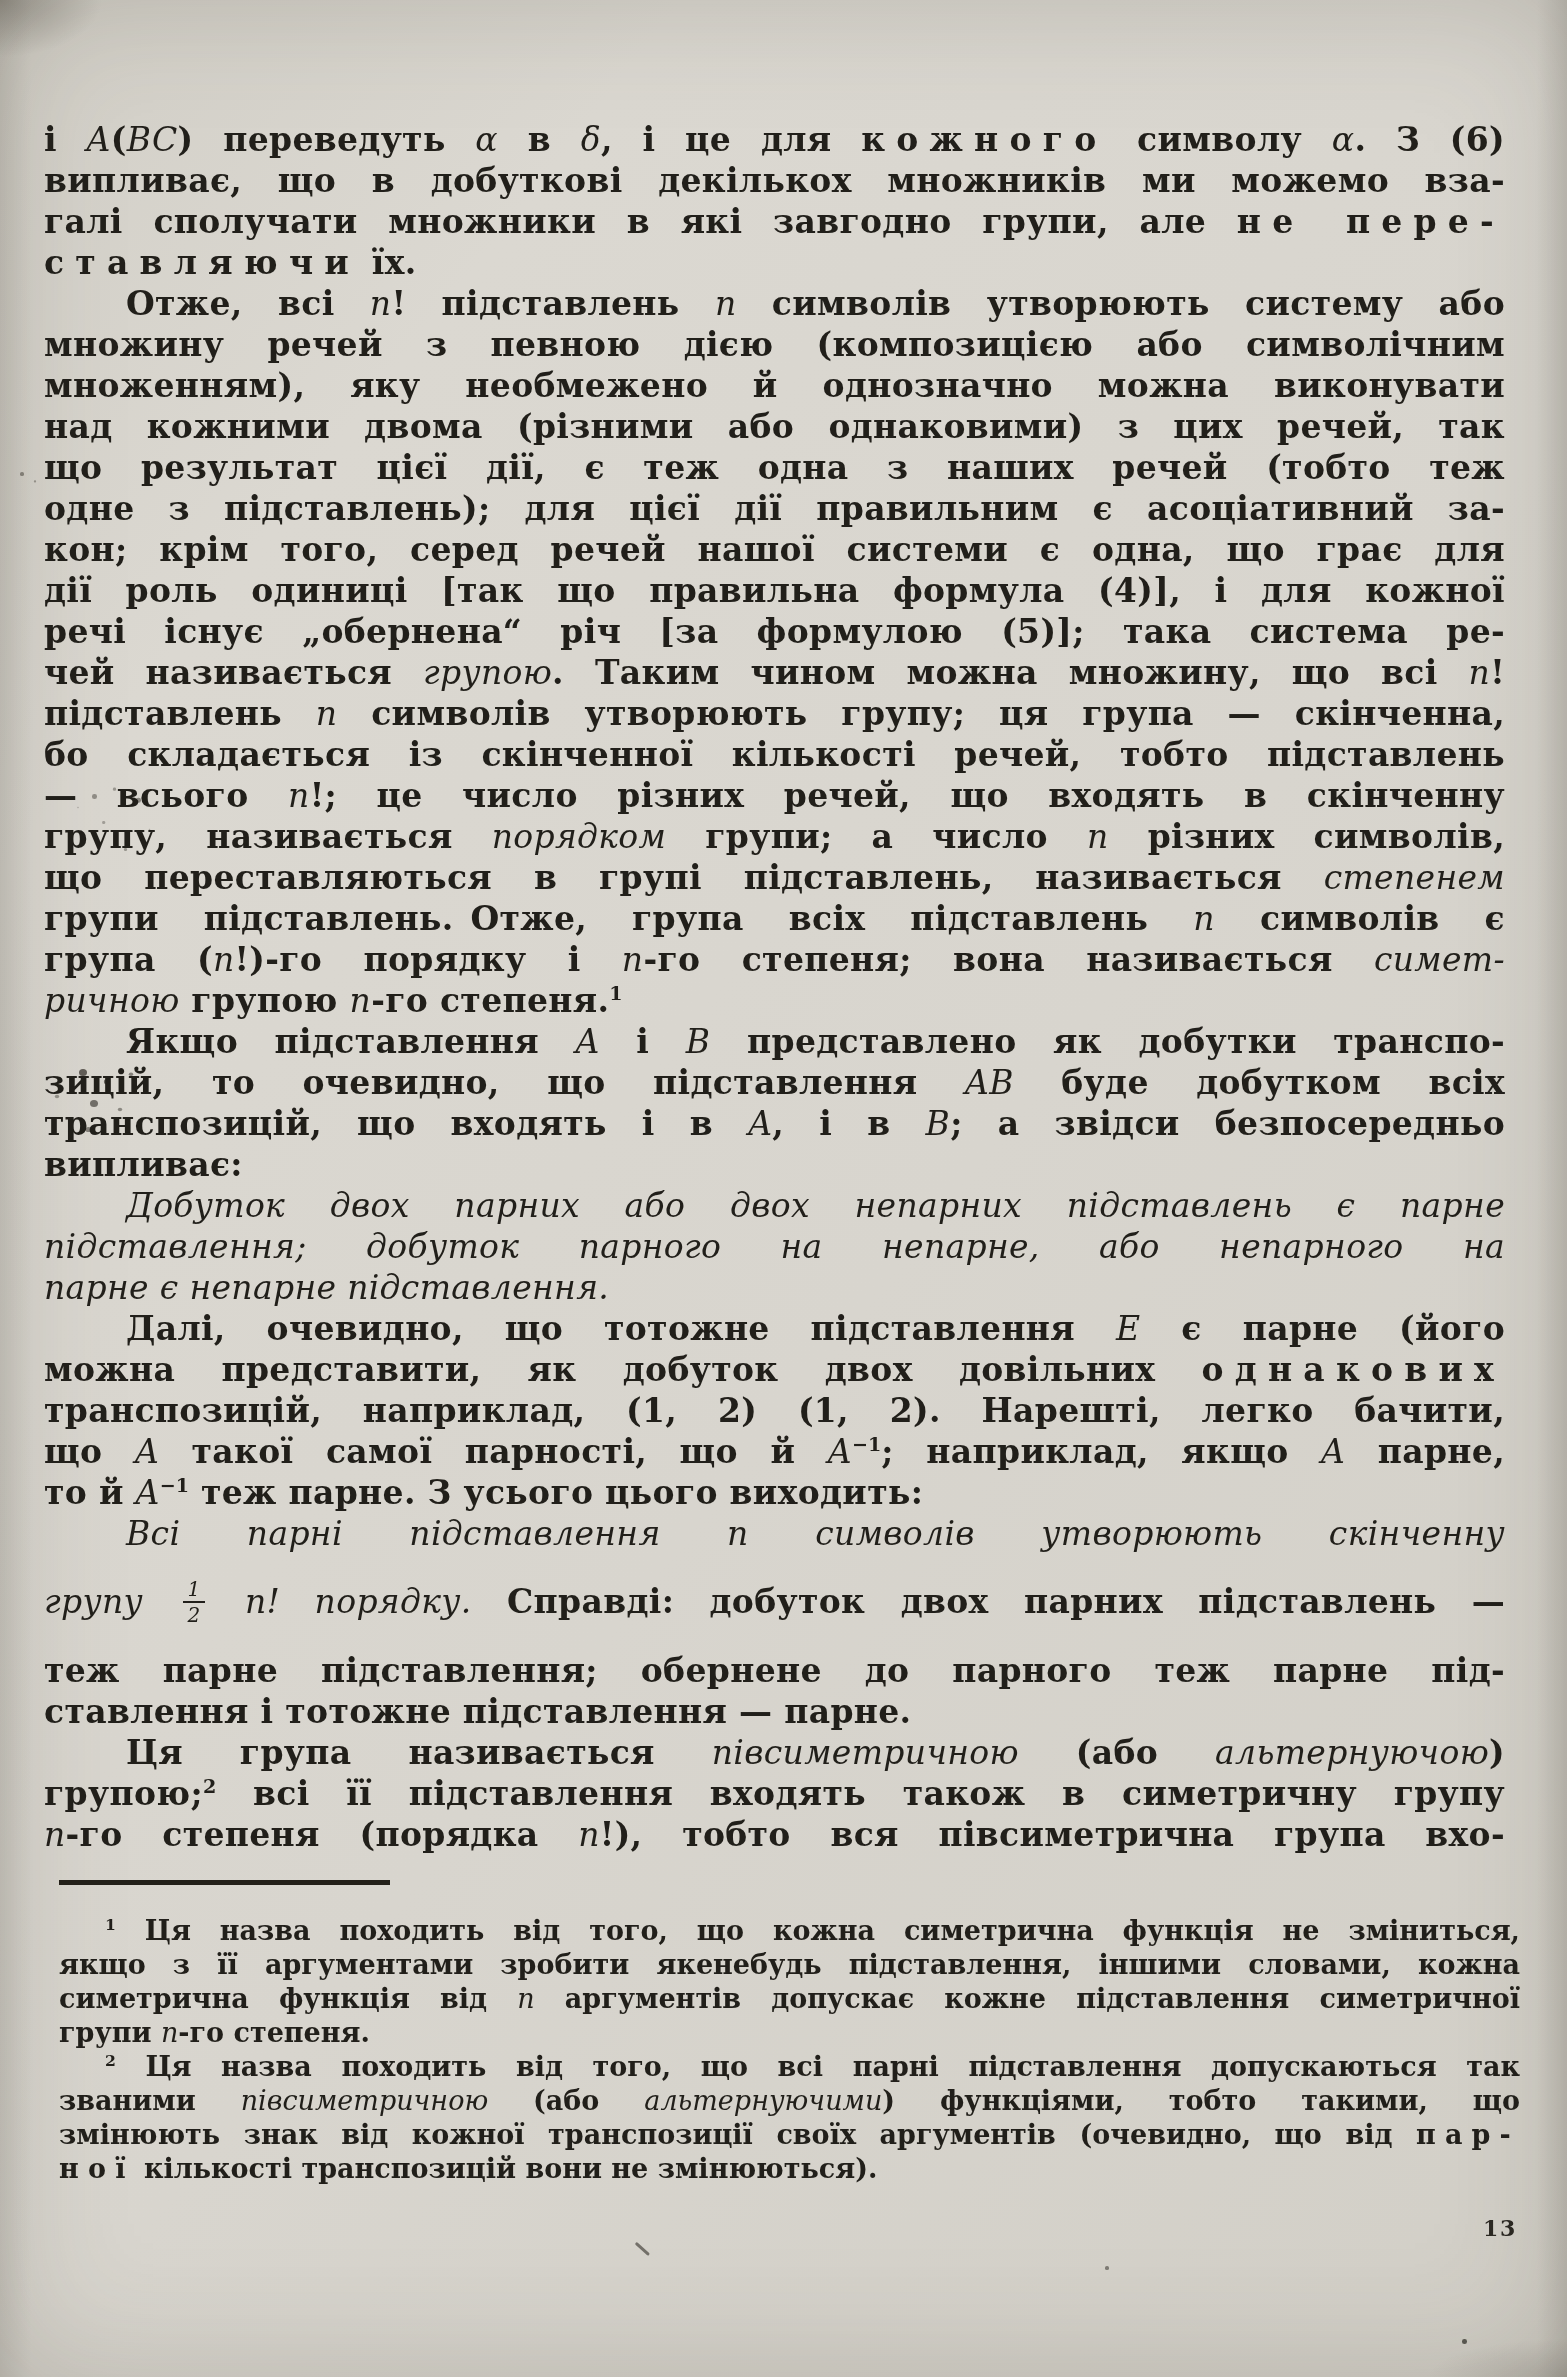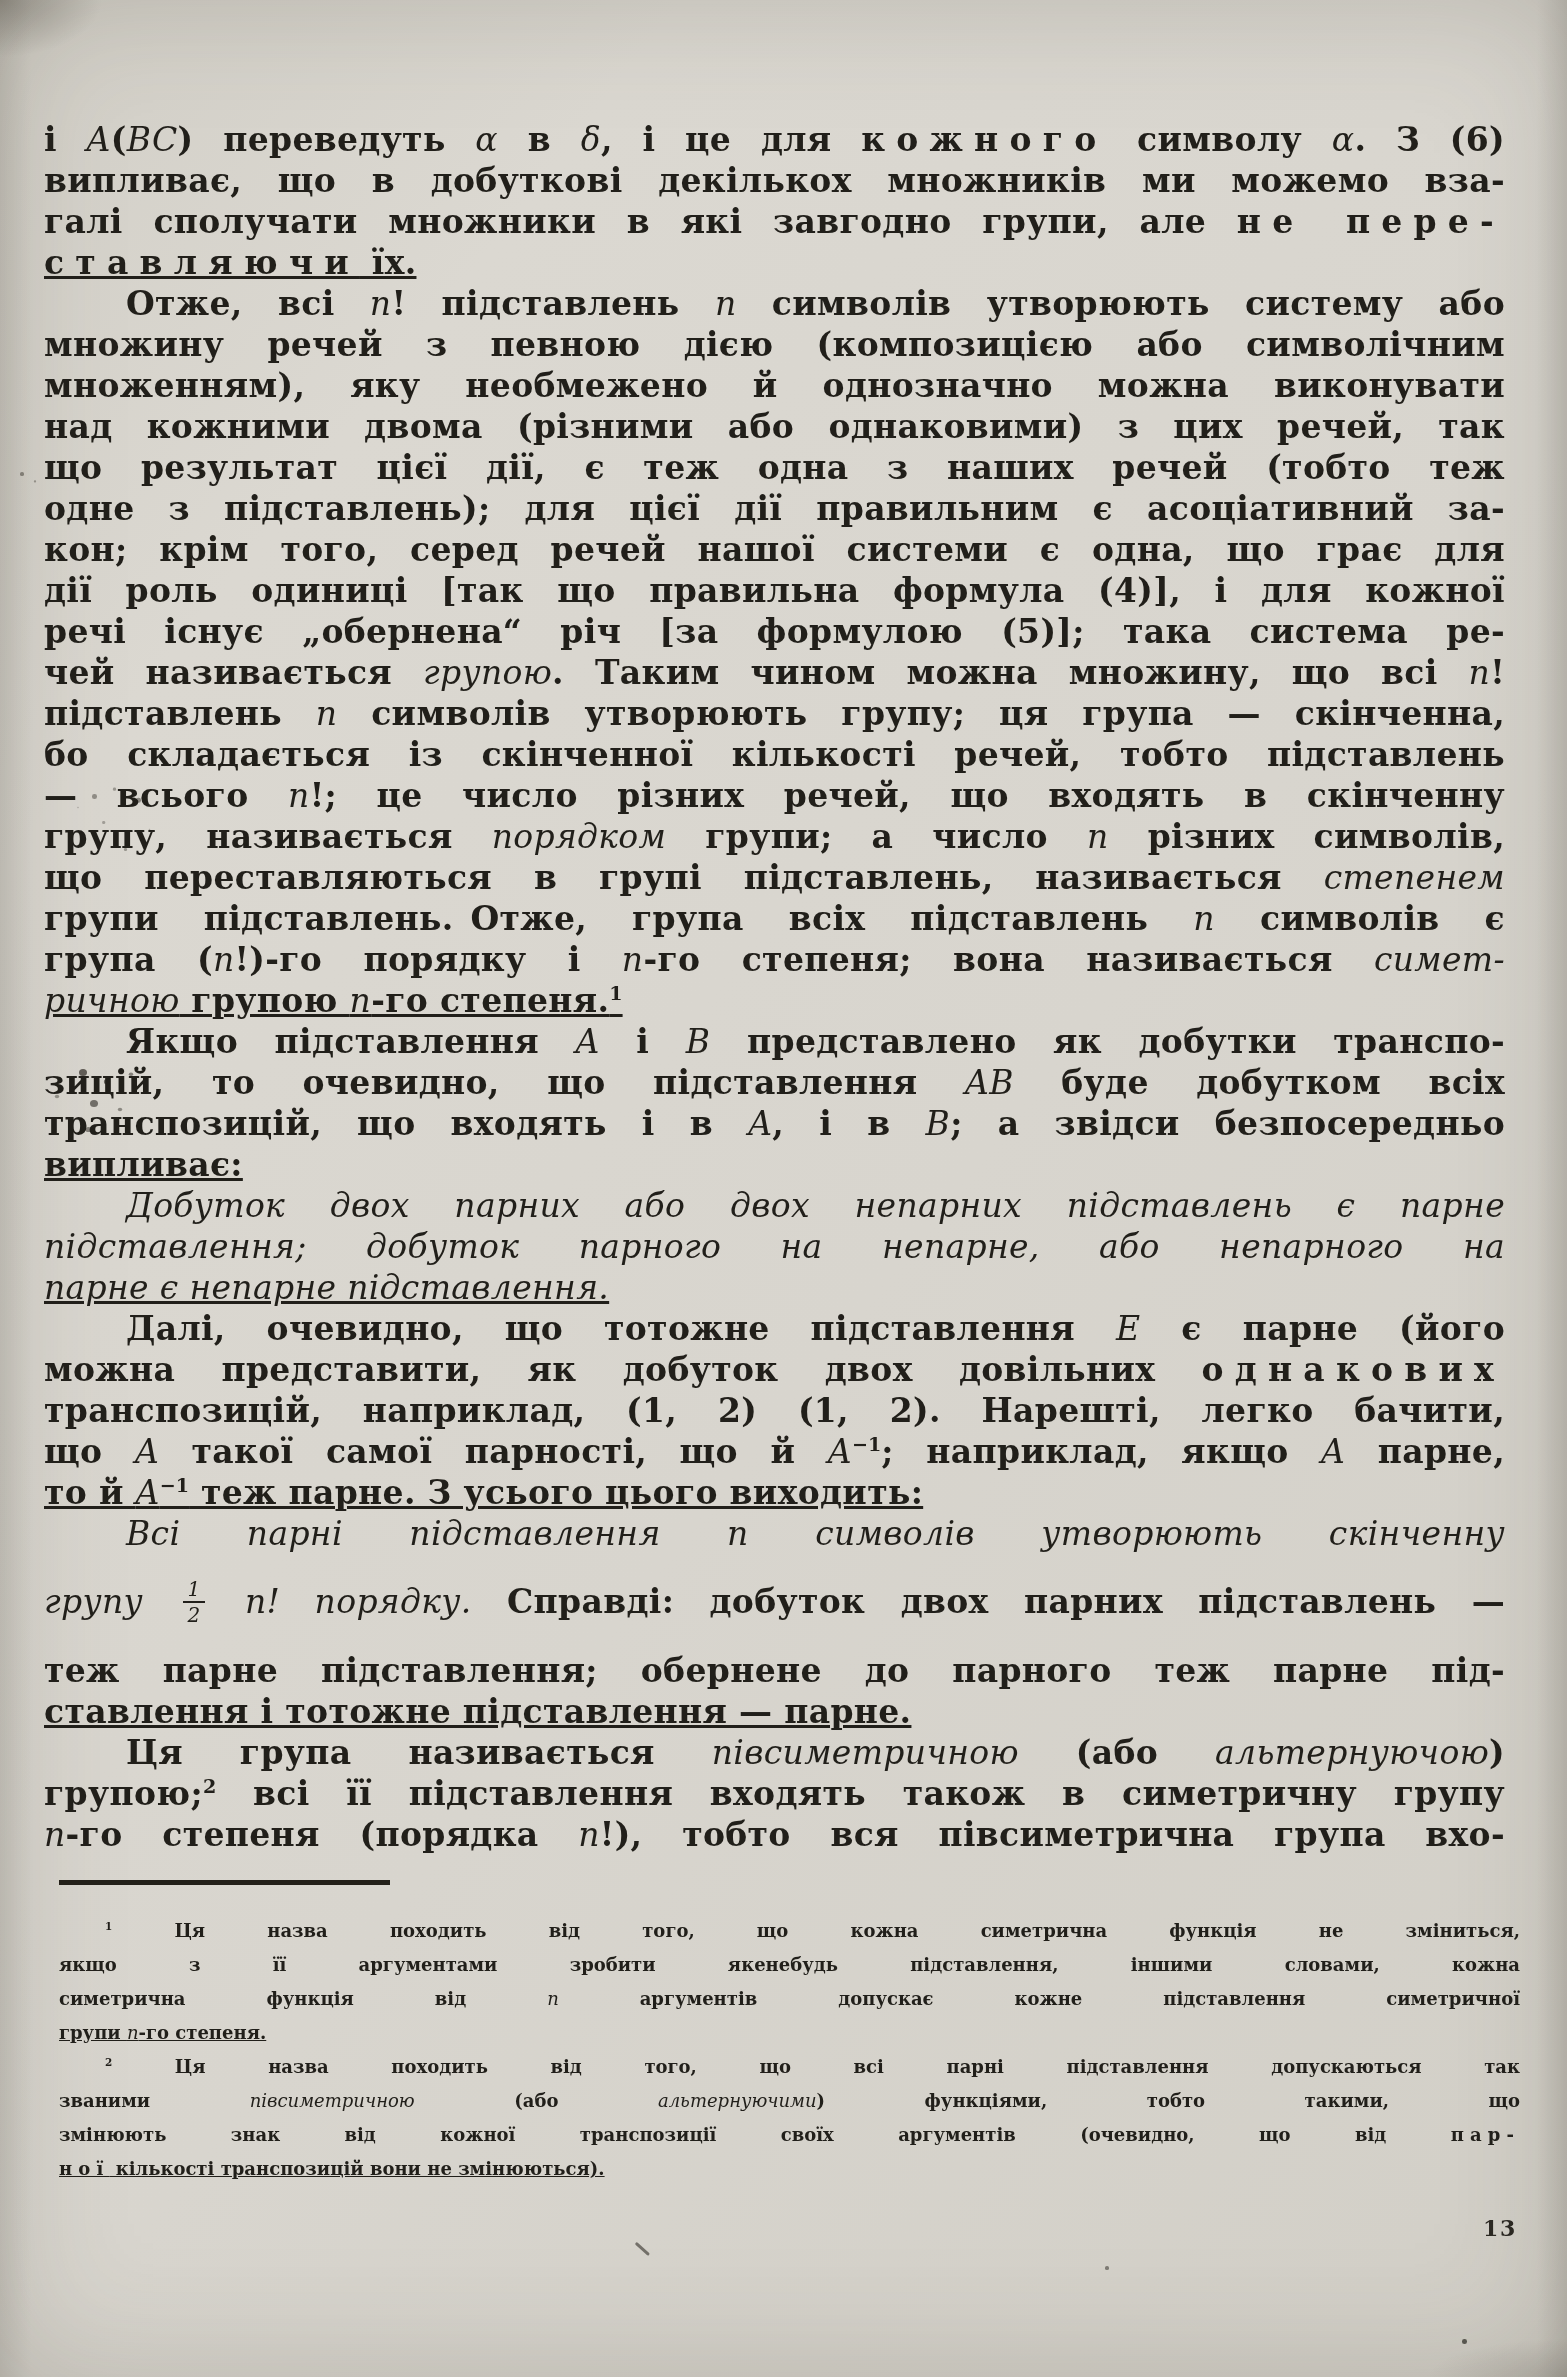--- a/index.html
+++ b/index.html
@@ -18,41 +18,41 @@
       radial-gradient(146px 82px at 0px 0px, rgba(60,55,45,0.35), rgba(60,55,45,0) 70%),
       radial-gradient(201px 55px at 100% 100%, rgba(60,55,45,0.18), rgba(60,55,45,0) 70%),
       linear-gradient(90deg, rgba(60,55,45,0.10) 0%, rgba(60,55,45,0) 2%, rgba(60,55,45,0) 98%, rgba(60,55,45,0.14) 100%);
   }
   .body-text{
     position:absolute;left:44px;top:119px;width:1461px;
     font-size:33px;line-height:41px;font-weight:700;
     letter-spacing:0.01em;
   }
   .line{text-align:justify;text-align-last:justify;white-space:normal;}
-  .line.end{text-align-last:left;text-decoration:underline;}
+  .line.end{text-align-last:left;}
   .line.indent{text-indent:82px;}
   .line.tall{line-height:96px;}
   .i{font-style:italic;font-weight:400;}
   .n{font-style:normal;}
   .ls{letter-spacing:0.34em;}
   .sup{font-size:0.58em;vertical-align:super;line-height:0;letter-spacing:0;}
   .frac{
     display:inline-flex;flex-direction:column;align-items:center;
     vertical-align:middle;font-size:20px;line-height:1.12;
     font-style:italic;font-weight:400;margin:0 5.5px;position:relative;top:-1.8px;
   }
   .frac .num{border-bottom:2.7px solid #211f1a;padding:0 4.6px 0.9px;}
   .frac .den{padding-top:0.9px;}
   .footnote-rule{
     position:absolute;left:59px;top:1880px;width:331px;height:4.6px;
     background:#232019;
   }
   .footnotes{
     position:absolute;left:59px;top:1914px;width:1461px;
-    font-size:18px;line-height:34px;font-weight:700;
+    font-size:27px;line-height:34px;font-weight:700;
   }
   .footnotes .line.indent{text-indent:46px;}
   .page-number{
     position:absolute;left:1483px;top:2215px;
     font-size:22px;font-weight:700;color:#2b2822;letter-spacing:1.8px;
   }
   .speck{position:absolute;width:4.6px;height:4.6px;border-radius:50%;background:rgba(55,52,45,0.55);}
   .speck.a{left:92px;top:794px;background:rgba(55,52,45,0.45);
     box-shadow:20px -7.3px 0 -0.9px rgba(55,52,45,0.4), 44px 3.7px 0 0 rgba(55,52,45,0.5),
       9.2px 26px 0 -0.9px rgba(55,52,45,0.35), 55px 33px 0 -1.8px rgba(55,52,45,0.3),

